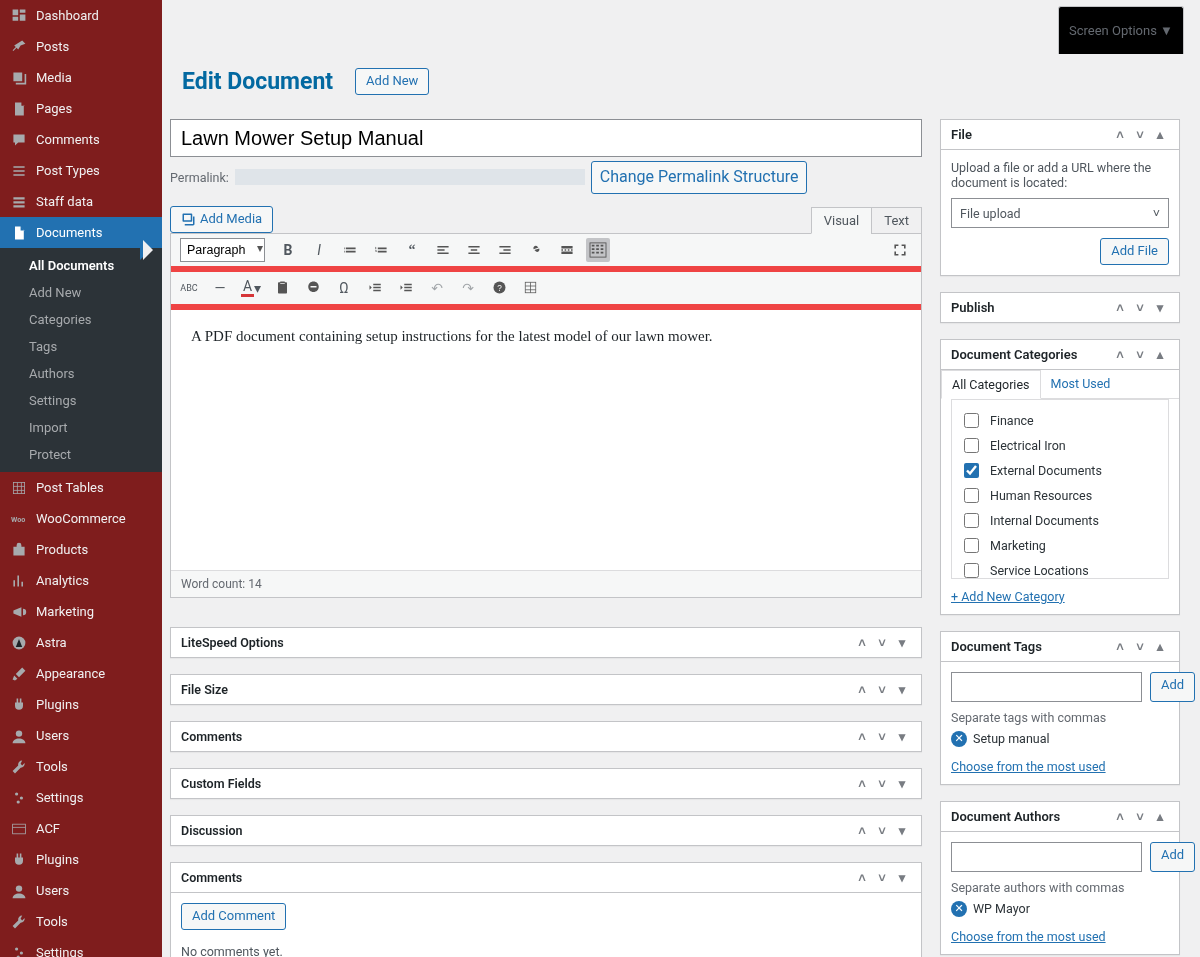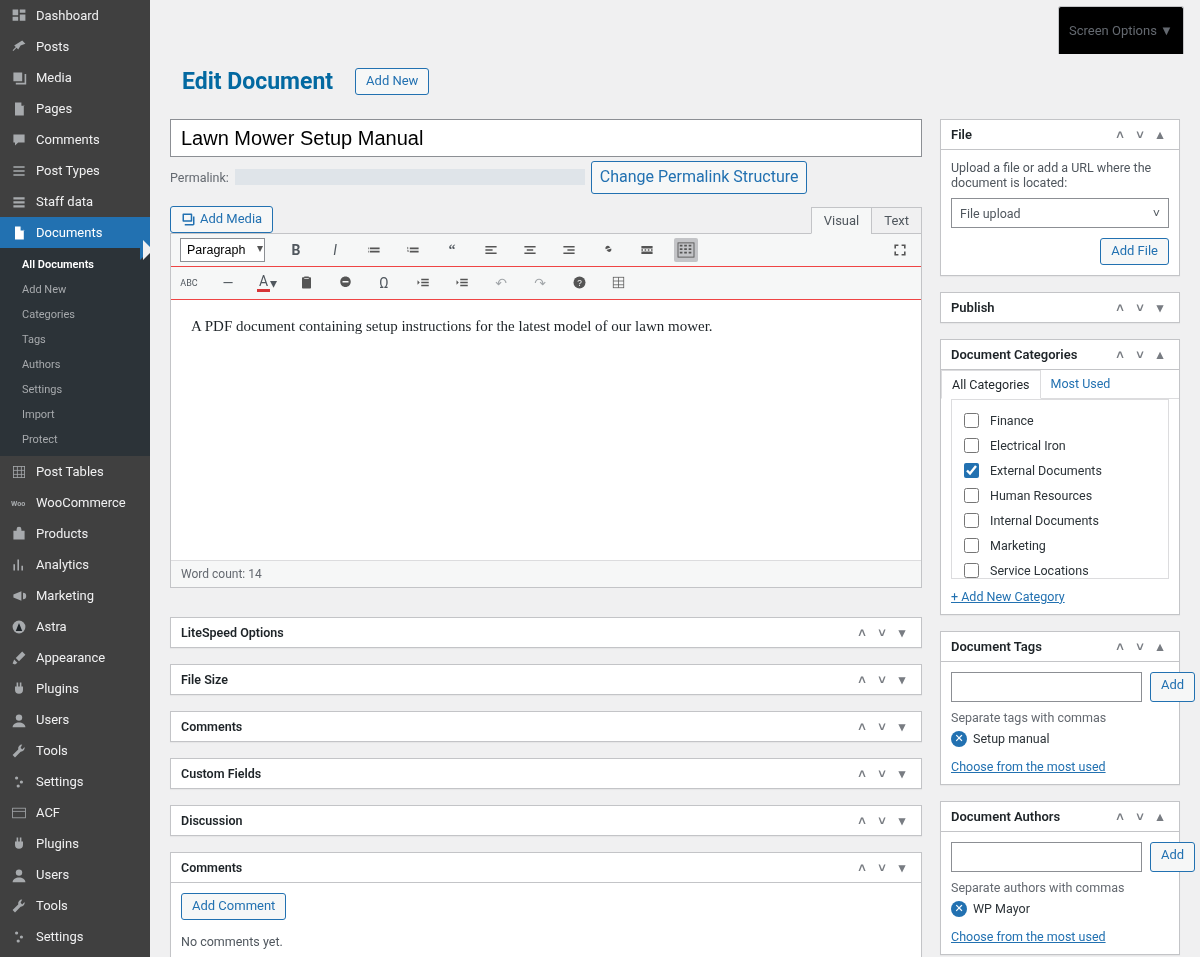--- a/index.html
+++ b/index.html
@@ -1,25 +1,25 @@
 <!DOCTYPE html>
 <html><head>
 <meta charset="utf-8">
 <style>
   html,body{margin:0;padding:0;font-family:-apple-system,BlinkMacSystemFont,"Segoe UI",Roboto,sans-serif;font-size:13px;background:#f0f0f1;color:#3c434a}
   * {box-sizing:border-box}
   a{color:#2271b1;text-decoration:none}
   .root{width:1200px;height:957px;position:relative;overflow:hidden}
   
-  .sidebar{position:absolute;left:0;top:0;width:150px;height:100%;background:#404040;color:#f0f0f1;overflow:hidden}
+  .sidebar{position:absolute;left:0;top:0;width:162px;height:100%;background:#7f1d1d;color:#f0f0f1;overflow:hidden}
   .side-item{display:flex;align-items:center;padding:6px 10px;height:31px;color:#f0f0f1;cursor:pointer;gap:8px}
   .side-item .ic{width:18px;text-align:center;color:#a7aaad;font-size:14px;display:flex;align-items:flex-end;justify-content:center}
   .side-item.active{background:#2271b1;color:#fff}
   .side-item.active .ic{color:#fff}
-  .side-sub{background:#2c3338;padding:4px 8px;font-size:11px}
+  .side-sub{background:#2c3338;padding:4px 15px;font-size:13px}
   .side-sub div{padding:6px 10px 6px 14px;color:#a7aaad;cursor:pointer}
   .side-sub div.cur{color:#fff;font-weight:600}
   .arrow-out{position:absolute;left:140px;top:240px;width:0;height:0;border-top:10px solid transparent;border-bottom:10px solid transparent;border-left:10px solid #2271b1}
   .arrow-in{position:absolute;left:143px;top:240px;width:0;height:0;border-top:10px solid transparent;border-bottom:10px solid transparent;border-left:10px solid #f0f0f1}
   
   .main{position:absolute;left:150px;top:0;right:0;bottom:0;overflow:hidden}
   .topbar{display:flex;justify-content:flex-end;padding:6px 16px 0}
   .screen-opts{border:1px solid #c3c4c7;border-bottom:none;background:#000000;color:#646970;padding:16px 10px;cursor:pointer;border-radius:3px 3px 0 0}
   .head{display:flex;align-items:center;gap:10px;padding:2px 20px 12px}
   .head h1{font-size:23px;font-weight:700;margin:12px;color:#0369a1}
@@ -30,21 +30,21 @@
   .colR{width:240px;flex-shrink:0}
   .title-input{width:100%;font-size:20px;padding:4px 10px;border:1px solid #8c8f94;background:#fff;height:38px}
   .permalink{display:flex;align-items:center;gap:6px;margin:4px 0 12px;color:#646970;font-size:12.5px}
   .permalink .blur{background:#dfe4e9;height:16px;width:350px}
   .addmedia{display:flex;align-items:center;gap:4px}
   .tabs{margin-left:auto;display:flex}
   .etab{border:1px solid #c3c4c7;padding:5px 12px;background:#f0f0f1;color:#50575e;cursor:pointer;margin-left:-1px;position:relative;top:1px}
   .etab.active{background:#f6f7f7;border-bottom-color:#f6f7f7}
   .toprow{display:flex;align-items:center}
   .editor{border:1px solid #c3c4c7;background:#fff}
-  .toolbar{background:#f6f7f7;border-bottom:1px solid #ef4444;padding:4px 6px;display:flex;align-items:flex-start;flex-wrap:wrap;gap:15px;position:relative}
+  .toolbar{background:#f6f7f7;border-bottom:6px solid #ef4444;padding:4px 6px;display:flex;align-items:flex-start;flex-wrap:wrap;gap:7px;position:relative}
   .tb{width:24px;height:24px;display:flex;align-items:center;justify-content:center;color:#50575e;cursor:pointer;font-size:14px;border-radius:2px}
   .tb.pressed{background:#c3c4c7}
   .format-sel{border:1px solid #8c8f94;background:#fff;padding:2px 18px 2px 6px;font-size:12.5px;height:24px;margin-right:4px;appearance:none;position:relative}
   .fs-wrap{position:relative;display:inline-block;margin-left:3px}
   .fs-wrap::after{content:"▾";position:absolute;right:6px;top:3px;font-size:12px;color:#555;pointer-events:none}
   .editor-body{min-height:260px;padding:18px 20px;font-family:Georgia,serif;font-size:15px;color:#1d2327}
   .editor-foot{background:#f6f7f7;border-top:1px solid #dcdcde;padding:6px 10px;color:#646970;font-size:12px}
   .fullsc{margin-left:auto;width:30px;height:24px;display:flex;align-items:center;justify-content:center;color:#50575e;cursor:pointer}
   .postbox{border:1px solid #c3c4c7;box-shadow:0 1px 1px rgba(0,0,0,.04);background:#fff;margin-bottom:16px}
   .pbhead{display:flex;align-items:center;border-bottom:1px solid #c3c4c7;padding:7px 10px;font-size:13px;font-weight:600;color:#1d2327}

